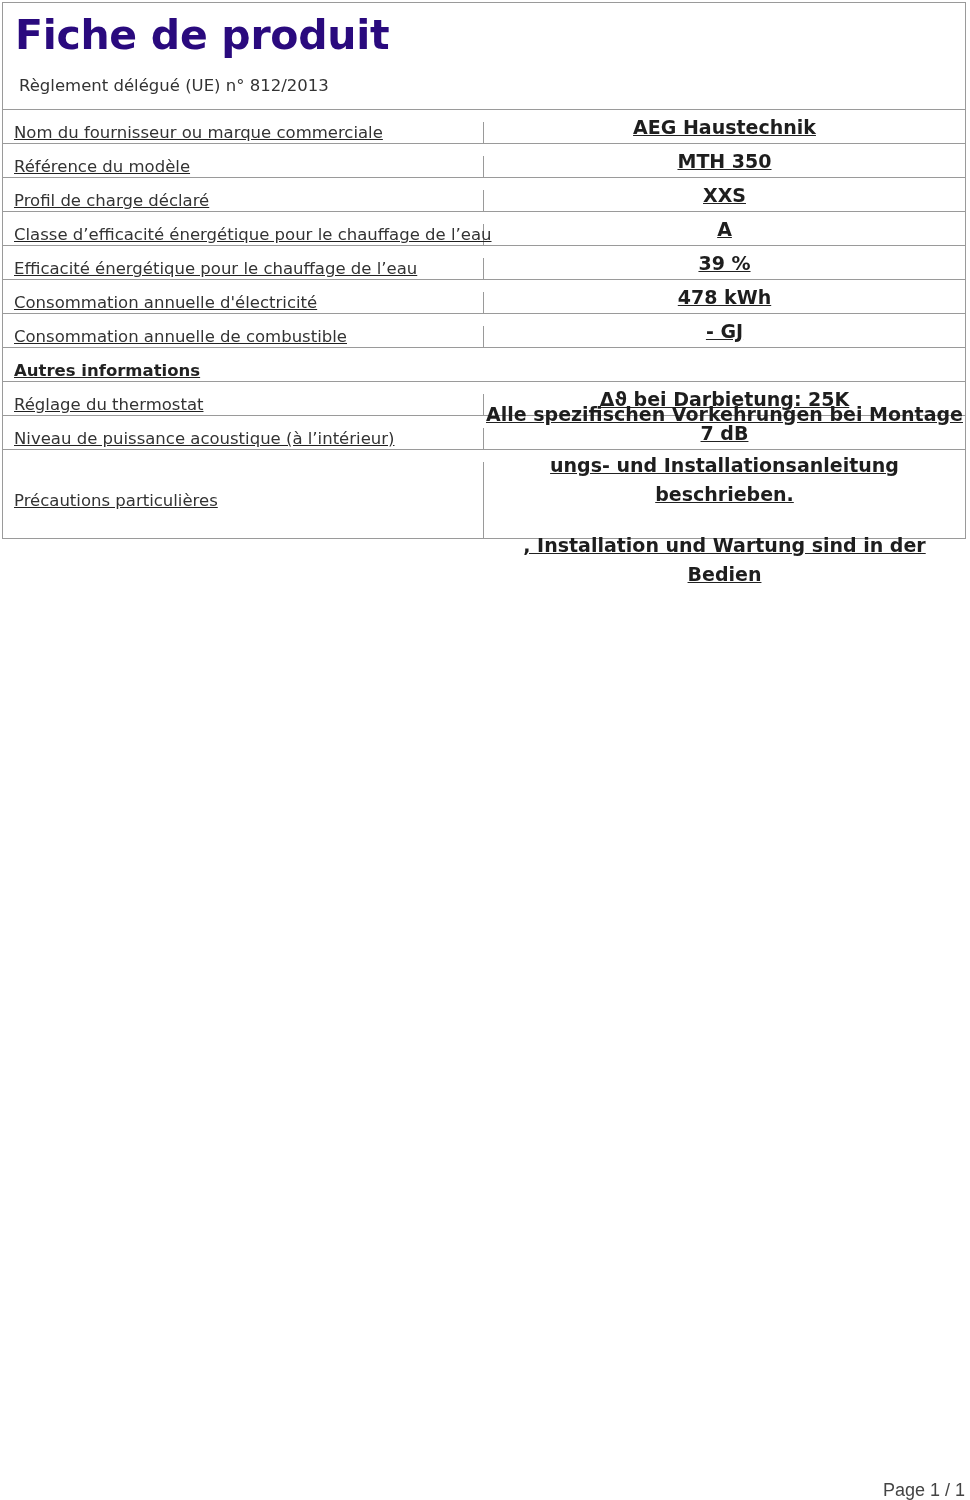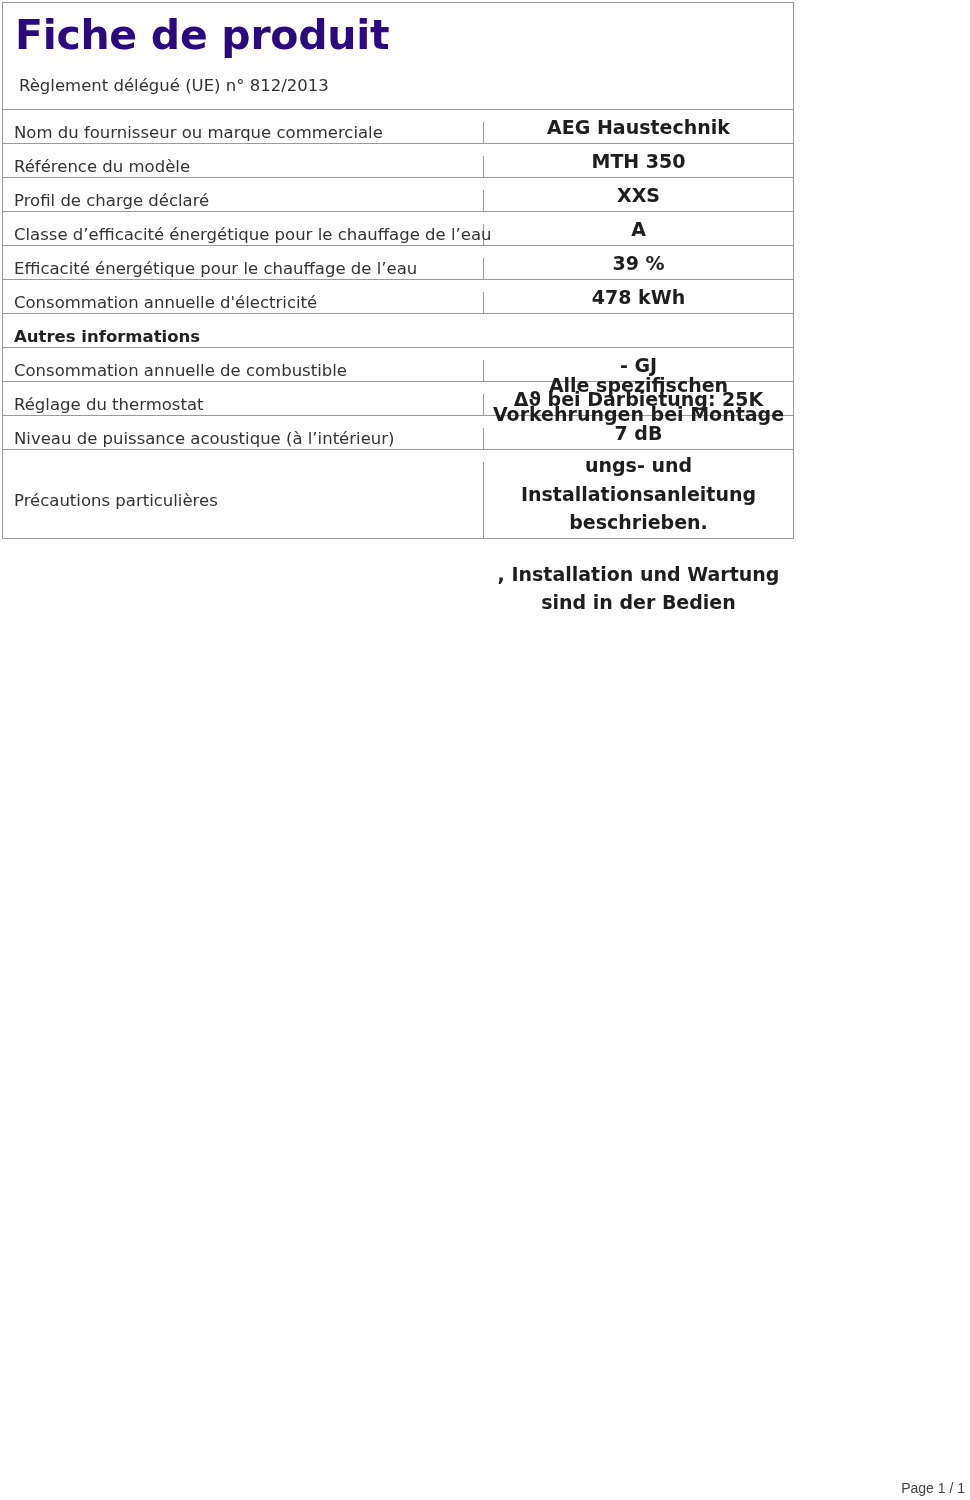--- a/index.html
+++ b/index.html
@@ -1,27 +1,27 @@
 <!DOCTYPE html>
 <html><head>
   <meta charset="utf-8">
   <style>
     html, body { margin: 0; padding: 0; background: #ffffff; }
     body { width: 970px; height: 1500px; position: relative; font-family: "DejaVu Sans", "Liberation Sans", sans-serif; color: #222; overflow: hidden; }
-    .sheet { position: absolute; left: 2px; top: 2px; width: 792px; border: 1px solid #9a9a9a; box-sizing: border-box; }
+    .sheet { position: absolute; left: 2px; top: 2px; width: 964px; border: 1px solid #9a9a9a; box-sizing: border-box; text-decoration: underline; }
     .header { height: 106px; border-bottom: 1px solid #9a9a9a; position: relative; }
     .title { position: absolute; left: 12px; top: 6px; font-size: 41px; font-weight: bold; color: #2a0a7e; letter-spacing: -0.3px; line-height: 52px; }
     .subtitle { position: absolute; left: 16px; top: 72px; font-size: 16.5px; color: #333; line-height: 22px; }
     .row { display: flex; height: 33px; border-bottom: 1px solid #9a9a9a; box-sizing: content-box; }
     .row.tall { height: 88px; border-bottom: none; }
     .cell-label { width: 481px; border-right: 1px solid #9a9a9a; padding-left: 11px; box-sizing: border-box; display: flex; align-items: center; font-size: 16.5px; color: #333; white-space: nowrap; margin-top: 12px; }
     .cell-value { flex: 1; display: flex; align-items: center; justify-content: center; font-size: 19px; font-weight: bold; color: #1e1e1e; text-align: center; }
     .row.section .cell-label { width: 100%; border-right: none; font-weight: bold; color: #222; }
     .multiline { display: flex; flex-direction: column; align-items: center; line-height: 28.5px; gap: 23px; }
-    .footer { position: absolute; right: 5px; top: 1480px; font-family: "Liberation Sans", sans-serif; font-size: 14px; color: #444; }
+    .footer { position: absolute; right: 5px; top: 1480px; font-family: "Liberation Sans", sans-serif; font-size: 18px; color: #444; }
   </style>
 </head>
 <body>
 
 <div class="sheet">
   <div class="header">
     <div class="title">Fiche de produit</div>
     <div class="subtitle">Règlement délégué (UE) n° 812/2013</div>
   </div>
 
@@ -42,27 +42,27 @@
     <div class="cell-value">A</div>
   </div>
   <div class="row">
     <div class="cell-label">Efficacité énergétique pour le chauffage de l’eau</div>
     <div class="cell-value">39 %</div>
   </div>
   <div class="row">
     <div class="cell-label">Consommation annuelle d'électricité</div>
     <div class="cell-value">478 kWh</div>
   </div>
-  <div class="row section">
-    <div class="cell-label">Autres informations</div>
-  </div>
-
   <div class="row">
     <div class="cell-label">Consommation annuelle de combustible</div>
     <div class="cell-value">- GJ</div>
+  </div>
+
+  <div class="row section">
+    <div class="cell-label">Autres informations</div>
   </div>
 
   <div class="row">
     <div class="cell-label">Réglage du thermostat</div>
     <div class="cell-value">Δϑ bei Darbietung: 25K</div>
   </div>
   <div class="row">
     <div class="cell-label">Niveau de puissance acoustique (à l’intérieur)</div>
     <div class="cell-value">7 dB</div>
   </div>

